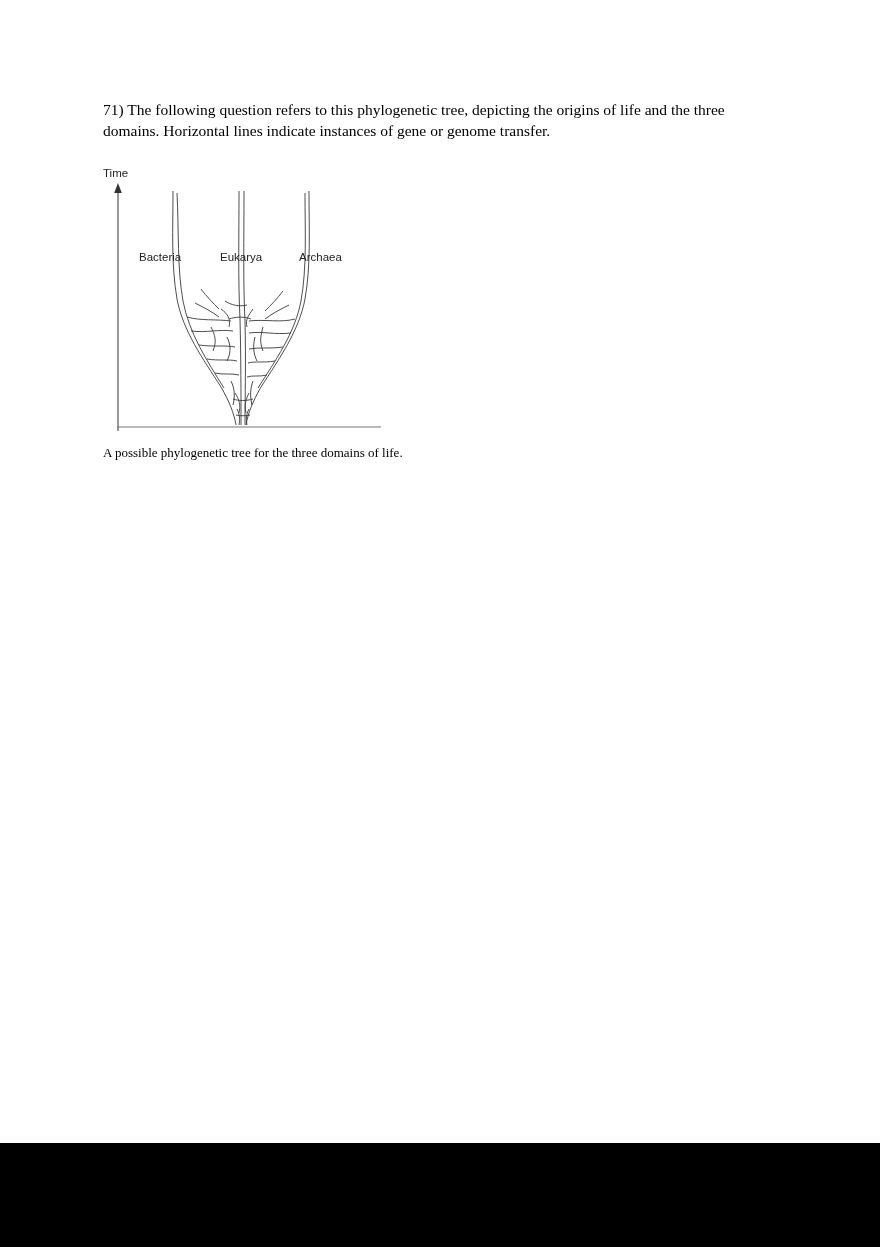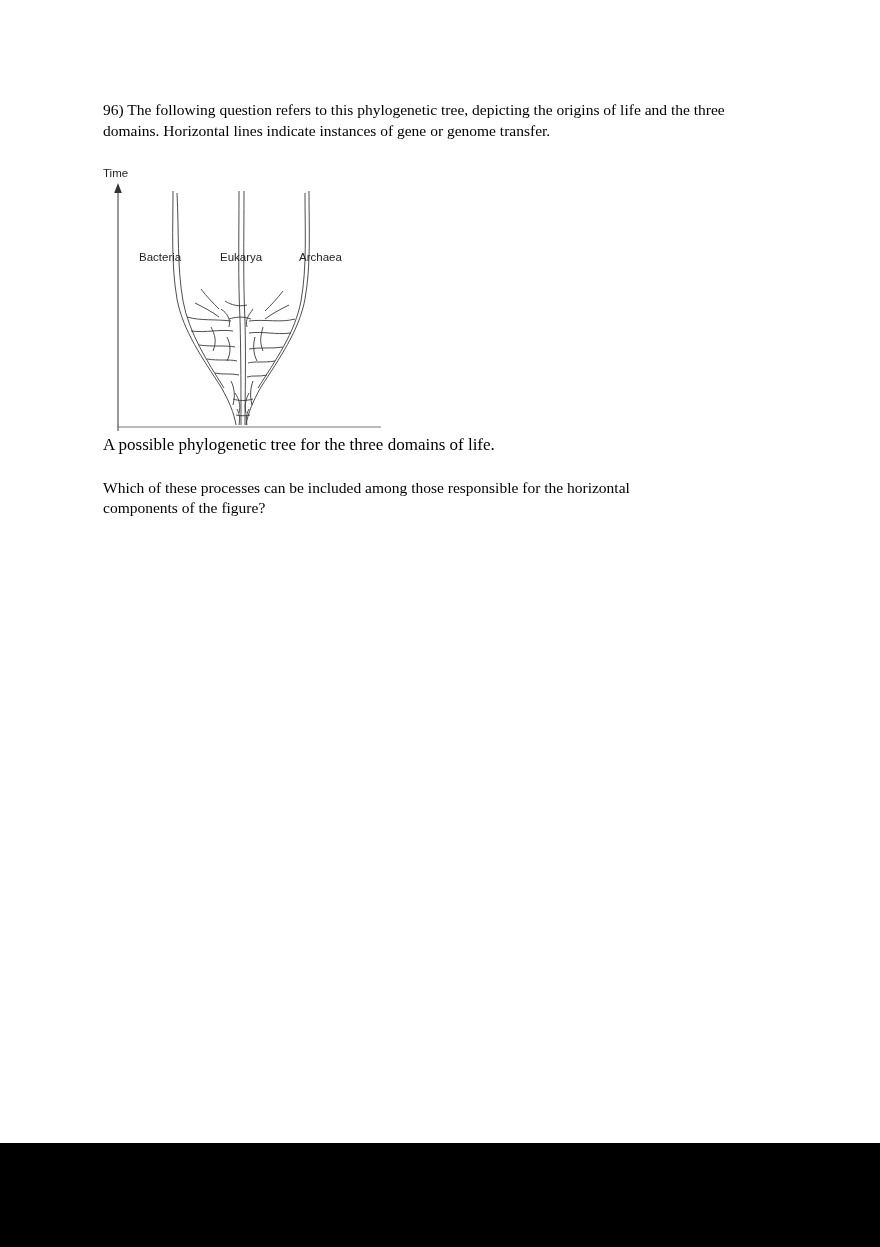--- a/index.html
+++ b/index.html
@@ -46,22 +46,22 @@
   .figure-block {
     margin-top: 28px;
     position: relative;
     width: 300px;
     height: 262px;
   }
   .figure-svg {
     display: block;
   }
   .caption {
-    margin-top: 4px;
-    font-size: 17px;
+    margin-top: 12px;
+    font-size: 13px;
     line-height: 20.5px;
   }
   .question {
     margin-top: 22px;
     font-size: 15.5px;
     line-height: 20.5px;
     width: 600px;
   }
   .choices {
     margin-top: 0px;
@@ -85,21 +85,21 @@
     font-size: 11.5px;
     fill: #222222;
   }
 </style>
 </head>
 <body>
 
 <div class="page">
   <div class="content">
 
-    <div class="q-stem">96) The following question refers to this phylogenetic tree, depicting the origins of life and the three domains. Horizontal lines indicate instances of gene or genome transfer.</div>
+    <div class="q-stem">71) The following question refers to this phylogenetic tree, depicting the origins of life and the three domains. Horizontal lines indicate instances of gene or genome transfer.</div>
 
     <div class="figure-block">
       <svg class="figure-svg" width="300" height="262" viewBox="0 0 300 262">
 
         <g>
           <line x1="15" y1="264" x2="15" y2="22" stroke="#555555" stroke-width="1.2"></line>
           <polygon points="15,14 11.2,24 18.8,24" fill="#333333"></polygon>
         </g>
 
         <line x1="14" y1="258" x2="278" y2="258" stroke="#777777" stroke-width="1.2"></line>
@@ -151,19 +151,18 @@
         </g>
 
         <text class="fig-label" x="36" y="92">Bacteria</text>
         <text class="fig-label" x="117" y="92">Eukarya</text>
         <text class="fig-label" x="196" y="92">Archaea</text>
       </svg>
     </div>
 
     <div class="caption">A possible phylogenetic tree for the three domains of life.</div>
 
-    <div class="question">Which of these processes can be included among those responsible for the horizontal components of the figure?</div>
 
 
   </div>
 </div>
 
 <div class="bottom-bar"></div>
 
 </body></html>

